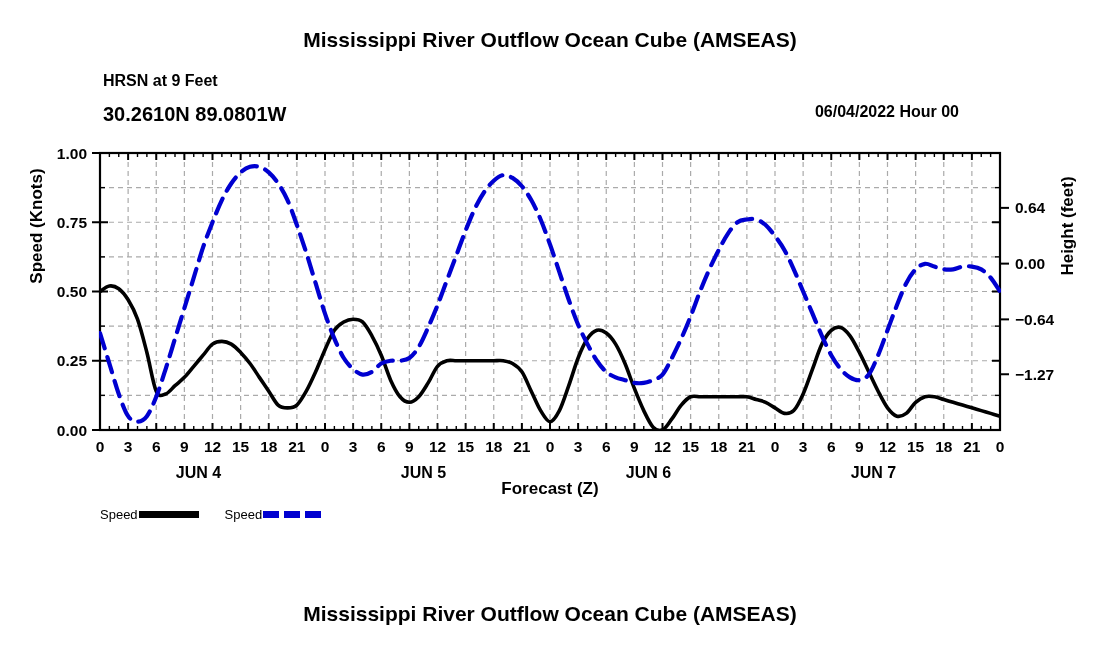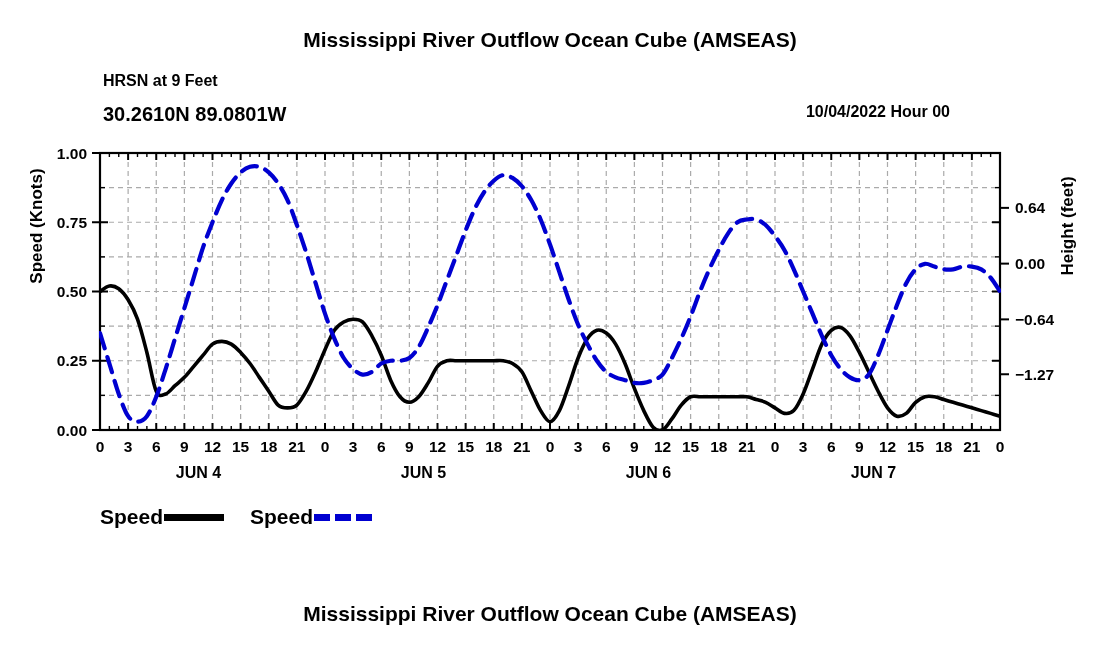--- a/index.html
+++ b/index.html
@@ -1,21 +1,21 @@
 <!DOCTYPE html>
 <html><head>
 <meta charset="utf-8">
 <style>
   html,body{margin:0;padding:0;}
   body{
     width:1100px;height:650px;background:#ffffff;
     font-family:"Liberation Sans", sans-serif;
     color:#000000;overflow:hidden;position:relative;
   }
-  .page{position:relative;width:1050px;height:650px;}
+  .page{position:relative;width:1050px;height:650px;padding-left:9px;}
 
   .title-main{
     position:absolute;left:0;top:28px;width:1100px;text-align:center;
     font-size:21px;font-weight:bold;letter-spacing:0px;
   }
   .title-bottom{
     position:absolute;left:0;top:602px;width:1100px;text-align:center;
     font-size:21px;font-weight:bold;
   }
   .hdr-left-1{
@@ -47,37 +47,37 @@
   }
   .xlab{
     position:absolute;left:0;top:479px;width:1100px;text-align:center;
     font-size:17px;font-weight:bold;
   }
   .axnum{font-size:15.5px;font-weight:bold;font-family:"Liberation Sans", sans-serif;}
   .daylab{font-size:16px;font-weight:bold;font-family:"Liberation Sans", sans-serif;}
 
   .legend{position:absolute;left:100px;top:505px;height:22px;}
   .legend-item{display:inline-flex;align-items:center;margin-right:26px;}
-  .legend-label{font-size:21px;font-weight:bold;}
+  .legend-label{font-size:13px;font-weight:normal;}
   .swatch{display:inline-block;width:60px;height:7px;margin-left:1px;}
   .swatch-solid{background:#000000;}
   .swatch-dash{
     background:repeating-linear-gradient(to right,#0000d0 0 16px,#ffffff 16px 21px);
   }
 </style>
 </head>
 <body>
 
 <div class="page">
 
   <div class="title-main">Mississippi River Outflow Ocean Cube (AMSEAS)</div>
 
   <div class="hdr-left-1">HRSN at 9 Feet</div>
   <div class="hdr-left-2">30.2610N  89.0801W</div>
-  <div class="hdr-right">10/04/2022 Hour 00</div>
+  <div class="hdr-right">06/04/2022 Hour 00</div>
 
   <svg class="plot" id="plot-svg" width="1100" height="650">
       <line x1="128.125" y1="153" x2="128.125" y2="430" stroke="#aaaaaa" stroke-width="1.2" stroke-dasharray="5,4"></line>
       <line x1="156.25" y1="153" x2="156.25" y2="430" stroke="#aaaaaa" stroke-width="1.2" stroke-dasharray="5,4"></line>
       <line x1="184.375" y1="153" x2="184.375" y2="430" stroke="#aaaaaa" stroke-width="1.2" stroke-dasharray="5,4"></line>
       <line x1="212.5" y1="153" x2="212.5" y2="430" stroke="#aaaaaa" stroke-width="1.2" stroke-dasharray="5,4"></line>
       <line x1="240.625" y1="153" x2="240.625" y2="430" stroke="#aaaaaa" stroke-width="1.2" stroke-dasharray="5,4"></line>
       <line x1="268.75" y1="153" x2="268.75" y2="430" stroke="#aaaaaa" stroke-width="1.2" stroke-dasharray="5,4"></line>
       <line x1="296.875" y1="153" x2="296.875" y2="430" stroke="#aaaaaa" stroke-width="1.2" stroke-dasharray="5,4"></line>
       <line x1="325" y1="153" x2="325" y2="430" stroke="#aaaaaa" stroke-width="1.2" stroke-dasharray="5,4"></line>
@@ -381,20 +381,21 @@
       <text x="873.4375" y="478" text-anchor="middle" class="daylab" fill="#000">JUN 7</text>
       <clipPath id="plotclip">
         <rect x="99" y="152" width="902" height="279"></rect>
       </clipPath>
       <path d="M100.00,291.50 C101.56,290.58 106.25,286.42 109.38,285.96 C112.50,285.50 115.63,286.42 118.75,288.73 C121.88,291.04 125.00,294.73 128.13,299.81 C131.25,304.89 134.38,310.43 137.50,319.20 C140.63,327.97 143.75,340.44 146.88,352.44 C150.00,364.44 153.13,384.30 156.25,391.22 C159.38,398.15 162.50,394.91 165.63,393.99 C168.75,393.07 171.88,388.45 175.00,385.68 C178.13,382.91 181.25,380.60 184.38,377.37 C187.50,374.14 190.63,369.98 193.75,366.29 C196.88,362.60 200.00,358.90 203.13,355.21 C206.25,351.52 209.38,346.44 212.50,344.13 C215.63,341.82 218.75,341.36 221.88,341.36 C225.00,341.36 228.13,342.28 231.25,344.13 C234.38,345.98 237.50,349.21 240.63,352.44 C243.75,355.67 246.88,359.37 250.00,363.52 C253.13,367.67 256.25,372.75 259.38,377.37 C262.50,381.99 265.63,386.60 268.75,391.22 C271.88,395.84 275.00,402.30 278.13,405.07 C281.25,407.84 284.38,407.84 287.50,407.84 C290.63,407.84 293.75,407.84 296.88,405.07 C300.00,402.30 303.13,396.76 306.25,391.22 C309.38,385.68 312.50,378.75 315.63,371.83 C318.75,364.90 321.88,356.60 325.00,349.67 C328.13,342.75 331.25,334.90 334.38,330.28 C337.50,325.66 340.63,323.82 343.75,321.97 C346.88,320.12 350.00,319.20 353.13,319.20 C356.25,319.20 359.38,319.20 362.50,321.97 C365.63,324.74 368.75,330.28 371.88,335.82 C375.00,341.36 378.13,347.82 381.25,355.21 C384.38,362.60 387.50,373.21 390.63,380.14 C393.75,387.06 396.88,393.07 400.00,396.76 C403.13,400.45 406.25,402.30 409.38,402.30 C412.50,402.30 415.63,399.99 418.75,396.76 C421.88,393.53 425.00,387.99 428.13,382.91 C431.25,377.83 434.38,369.98 437.50,366.29 C440.63,362.60 443.75,361.67 446.88,360.75 C450.00,359.83 453.13,360.75 456.25,360.75 C459.38,360.75 462.50,360.75 465.63,360.75 C468.75,360.75 471.88,360.75 475.00,360.75 C478.13,360.75 481.25,360.75 484.38,360.75 C487.50,360.75 490.63,360.75 493.75,360.75 C496.88,360.75 500.00,360.29 503.13,360.75 C506.25,361.21 509.38,361.67 512.50,363.52 C515.63,365.37 518.75,367.21 521.88,371.83 C525.00,376.45 528.13,384.76 531.25,391.22 C534.38,397.68 537.50,405.53 540.63,410.61 C543.75,415.69 546.88,421.69 550.00,421.69 C553.13,421.69 556.25,416.61 559.38,410.61 C562.50,404.61 565.63,394.45 568.75,385.68 C571.88,376.91 575.00,365.83 578.13,357.98 C581.25,350.13 584.38,343.21 587.50,338.59 C590.63,333.97 593.75,331.20 596.88,330.28 C600.00,329.36 603.13,330.74 606.25,333.05 C609.38,335.36 612.50,339.05 615.63,344.13 C618.75,349.21 621.88,356.13 625.00,363.52 C628.13,370.91 631.25,380.60 634.38,388.45 C637.50,396.30 640.63,404.15 643.75,410.61 C646.88,417.07 650.00,424.00 653.13,427.23 C656.25,430.46 659.38,431.38 662.50,430.00 C665.63,428.62 668.75,423.08 671.88,418.92 C675.00,414.76 678.13,408.76 681.25,405.07 C684.38,401.38 687.50,398.14 690.63,396.76 C693.75,395.38 696.88,396.76 700.00,396.76 C703.13,396.76 706.25,396.76 709.38,396.76 C712.50,396.76 715.63,396.76 718.75,396.76 C721.88,396.76 725.00,396.76 728.13,396.76 C731.25,396.76 734.38,396.76 737.50,396.76 C740.63,396.76 743.75,396.30 746.88,396.76 C750.00,397.22 753.13,398.61 756.25,399.53 C759.38,400.45 762.50,400.92 765.63,402.30 C768.75,403.69 771.88,405.99 775.00,407.84 C778.13,409.69 781.25,412.92 784.38,413.38 C787.50,413.84 790.63,413.84 793.75,410.61 C796.88,407.38 800.00,400.92 803.13,393.99 C806.25,387.06 809.38,377.37 812.50,369.06 C815.63,360.75 818.75,350.59 821.88,344.13 C825.00,337.67 828.13,333.05 831.25,330.28 C834.38,327.51 837.50,326.59 840.63,327.51 C843.75,328.43 846.88,331.66 850.00,335.82 C853.13,339.98 856.25,346.44 859.38,352.44 C862.50,358.44 865.63,365.37 868.75,371.83 C871.88,378.29 875.00,385.22 878.13,391.22 C881.25,397.22 884.38,403.69 887.50,407.84 C890.63,411.99 893.75,415.23 896.88,416.15 C900.00,417.07 903.13,415.69 906.25,413.38 C909.38,411.07 912.50,405.07 915.63,402.30 C918.75,399.53 921.88,397.68 925.00,396.76 C928.13,395.84 931.25,396.30 934.38,396.76 C937.50,397.22 940.63,398.61 943.75,399.53 C946.88,400.45 950.00,401.38 953.13,402.30 C956.25,403.22 959.38,404.15 962.50,405.07 C965.63,405.99 968.75,406.92 971.88,407.84 C975.00,408.76 978.13,409.69 981.25,410.61 C984.38,411.53 987.50,412.46 990.63,413.38 C993.75,414.30 998.44,415.69 1000.00,416.15" fill="none" stroke="#000000" stroke-width="3.6" stroke-linecap="round" stroke-linejoin="round" clip-path="url(#plotclip)"></path>
       <path d="M100.00,333.05 C101.56,338.13 106.25,353.36 109.38,363.52 C112.50,373.68 115.63,385.22 118.75,393.99 C121.88,402.76 125.00,411.53 128.13,416.15 C131.25,420.77 134.38,421.69 137.50,421.69 C140.63,421.69 143.75,420.30 146.88,416.15 C150.00,412.00 153.13,404.61 156.25,396.76 C159.38,388.91 162.50,378.75 165.63,369.06 C168.75,359.37 171.88,348.75 175.00,338.59 C178.13,328.43 181.25,318.28 184.38,308.12 C187.50,297.96 190.63,287.81 193.75,277.65 C196.88,267.49 200.00,256.41 203.13,247.18 C206.25,237.95 209.38,230.10 212.50,222.25 C215.63,214.40 218.75,206.55 221.88,200.09 C225.00,193.63 228.13,188.09 231.25,183.47 C234.38,178.85 237.50,175.16 240.63,172.39 C243.75,169.62 246.88,167.77 250.00,166.85 C253.13,165.93 256.25,165.93 259.38,166.85 C262.50,167.77 265.63,169.62 268.75,172.39 C271.88,175.16 275.00,178.85 278.13,183.47 C281.25,188.09 284.38,193.16 287.50,200.09 C290.63,207.02 293.75,216.25 296.88,225.02 C300.00,233.79 303.13,243.03 306.25,252.72 C309.38,262.42 312.50,273.03 315.63,283.19 C318.75,293.35 321.88,304.43 325.00,313.66 C328.13,322.89 331.25,331.20 334.38,338.59 C337.50,345.98 340.63,352.90 343.75,357.98 C346.88,363.06 350.00,366.29 353.13,369.06 C356.25,371.83 359.38,374.14 362.50,374.60 C365.63,375.06 368.75,373.68 371.88,371.83 C375.00,369.98 378.13,365.37 381.25,363.52 C384.38,361.67 387.50,361.21 390.63,360.75 C393.75,360.29 396.88,361.21 400.00,360.75 C403.13,360.29 406.25,360.29 409.38,357.98 C412.50,355.67 415.63,351.98 418.75,346.90 C421.88,341.82 425.00,334.44 428.13,327.51 C431.25,320.58 434.38,313.20 437.50,305.35 C440.63,297.50 443.75,288.73 446.88,280.42 C450.00,272.11 453.13,263.80 456.25,255.49 C459.38,247.18 462.50,238.41 465.63,230.56 C468.75,222.71 471.88,214.86 475.00,208.40 C478.13,201.94 481.25,196.40 484.38,191.78 C487.50,187.16 490.63,183.47 493.75,180.70 C496.88,177.93 500.00,175.62 503.13,175.16 C506.25,174.70 509.38,176.08 512.50,177.93 C515.63,179.78 518.75,182.55 521.88,186.24 C525.00,189.93 528.13,194.55 531.25,200.09 C534.38,205.63 537.50,212.09 540.63,219.48 C543.75,226.87 546.88,235.64 550.00,244.41 C553.13,253.18 556.25,262.88 559.38,272.11 C562.50,281.34 565.63,291.04 568.75,299.81 C571.88,308.58 575.00,317.35 578.13,324.74 C581.25,332.13 584.38,338.13 587.50,344.13 C590.63,350.13 593.75,356.13 596.88,360.75 C600.00,365.37 603.13,369.06 606.25,371.83 C609.38,374.60 612.50,375.99 615.63,377.37 C618.75,378.75 621.88,379.22 625.00,380.14 C628.13,381.06 631.25,382.45 634.38,382.91 C637.50,383.37 640.63,383.37 643.75,382.91 C646.88,382.45 650.00,381.52 653.13,380.14 C656.25,378.75 659.38,378.29 662.50,374.60 C665.63,370.91 668.75,363.98 671.88,357.98 C675.00,351.98 678.13,345.51 681.25,338.59 C684.38,331.66 687.50,324.28 690.63,316.43 C693.75,308.58 696.88,299.35 700.00,291.50 C703.13,283.65 706.25,276.27 709.38,269.34 C712.50,262.42 715.63,255.95 718.75,249.95 C721.88,243.95 725.00,237.95 728.13,233.33 C731.25,228.71 734.38,224.56 737.50,222.25 C740.63,219.94 743.75,219.94 746.88,219.48 C750.00,219.02 753.13,218.56 756.25,219.48 C759.38,220.40 762.50,222.25 765.63,225.02 C768.75,227.79 771.88,231.95 775.00,236.10 C778.13,240.26 781.25,244.41 784.38,249.95 C787.50,255.49 790.63,262.42 793.75,269.34 C796.88,276.27 800.00,284.11 803.13,291.50 C806.25,298.89 809.38,306.27 812.50,313.66 C815.63,321.05 818.75,328.89 821.88,335.82 C825.00,342.75 828.13,349.67 831.25,355.21 C834.38,360.75 837.50,365.37 840.63,369.06 C843.75,372.75 846.88,375.52 850.00,377.37 C853.13,379.22 856.25,380.60 859.38,380.14 C862.50,379.68 865.63,378.75 868.75,374.60 C871.88,370.45 875.00,362.60 878.13,355.21 C881.25,347.82 884.38,338.59 887.50,330.28 C890.63,321.97 893.75,313.20 896.88,305.35 C900.00,297.50 903.13,289.19 906.25,283.19 C909.38,277.19 912.50,272.57 915.63,269.34 C918.75,266.11 921.88,264.26 925.00,263.80 C928.13,263.34 931.25,265.65 934.38,266.57 C937.50,267.49 940.63,268.88 943.75,269.34 C946.88,269.80 950.00,269.80 953.13,269.34 C956.25,268.88 959.38,267.03 962.50,266.57 C965.63,266.11 968.75,266.11 971.88,266.57 C975.00,267.03 978.13,267.49 981.25,269.34 C984.38,271.19 987.50,273.96 990.63,277.65 C993.75,281.34 998.44,289.19 1000.00,291.50" fill="none" stroke="#0000d0" stroke-width="4.2" stroke-linecap="round" stroke-linejoin="round" clip-path="url(#plotclip)" stroke-dasharray="16,9"></path>
     </svg>
 
   <div class="ylab-left">Speed (Knots)</div>
   <div class="ylab-right">Height (feet)</div>
+  <div class="xlab">Forecast (Z)</div>
 
   <div class="legend" id="legend-box"><span class="legend-item">
         <span class="legend-label">Speed</span>
         <span class="swatch swatch-solid" style="background: rgb(0, 0, 0);"></span>
       </span><span class="legend-item">
         <span class="legend-label">Speed</span>
         <span class="swatch swatch-dash"></span>
       </span></div>
 
   <div class="title-bottom">Mississippi River Outflow Ocean Cube (AMSEAS)</div>

